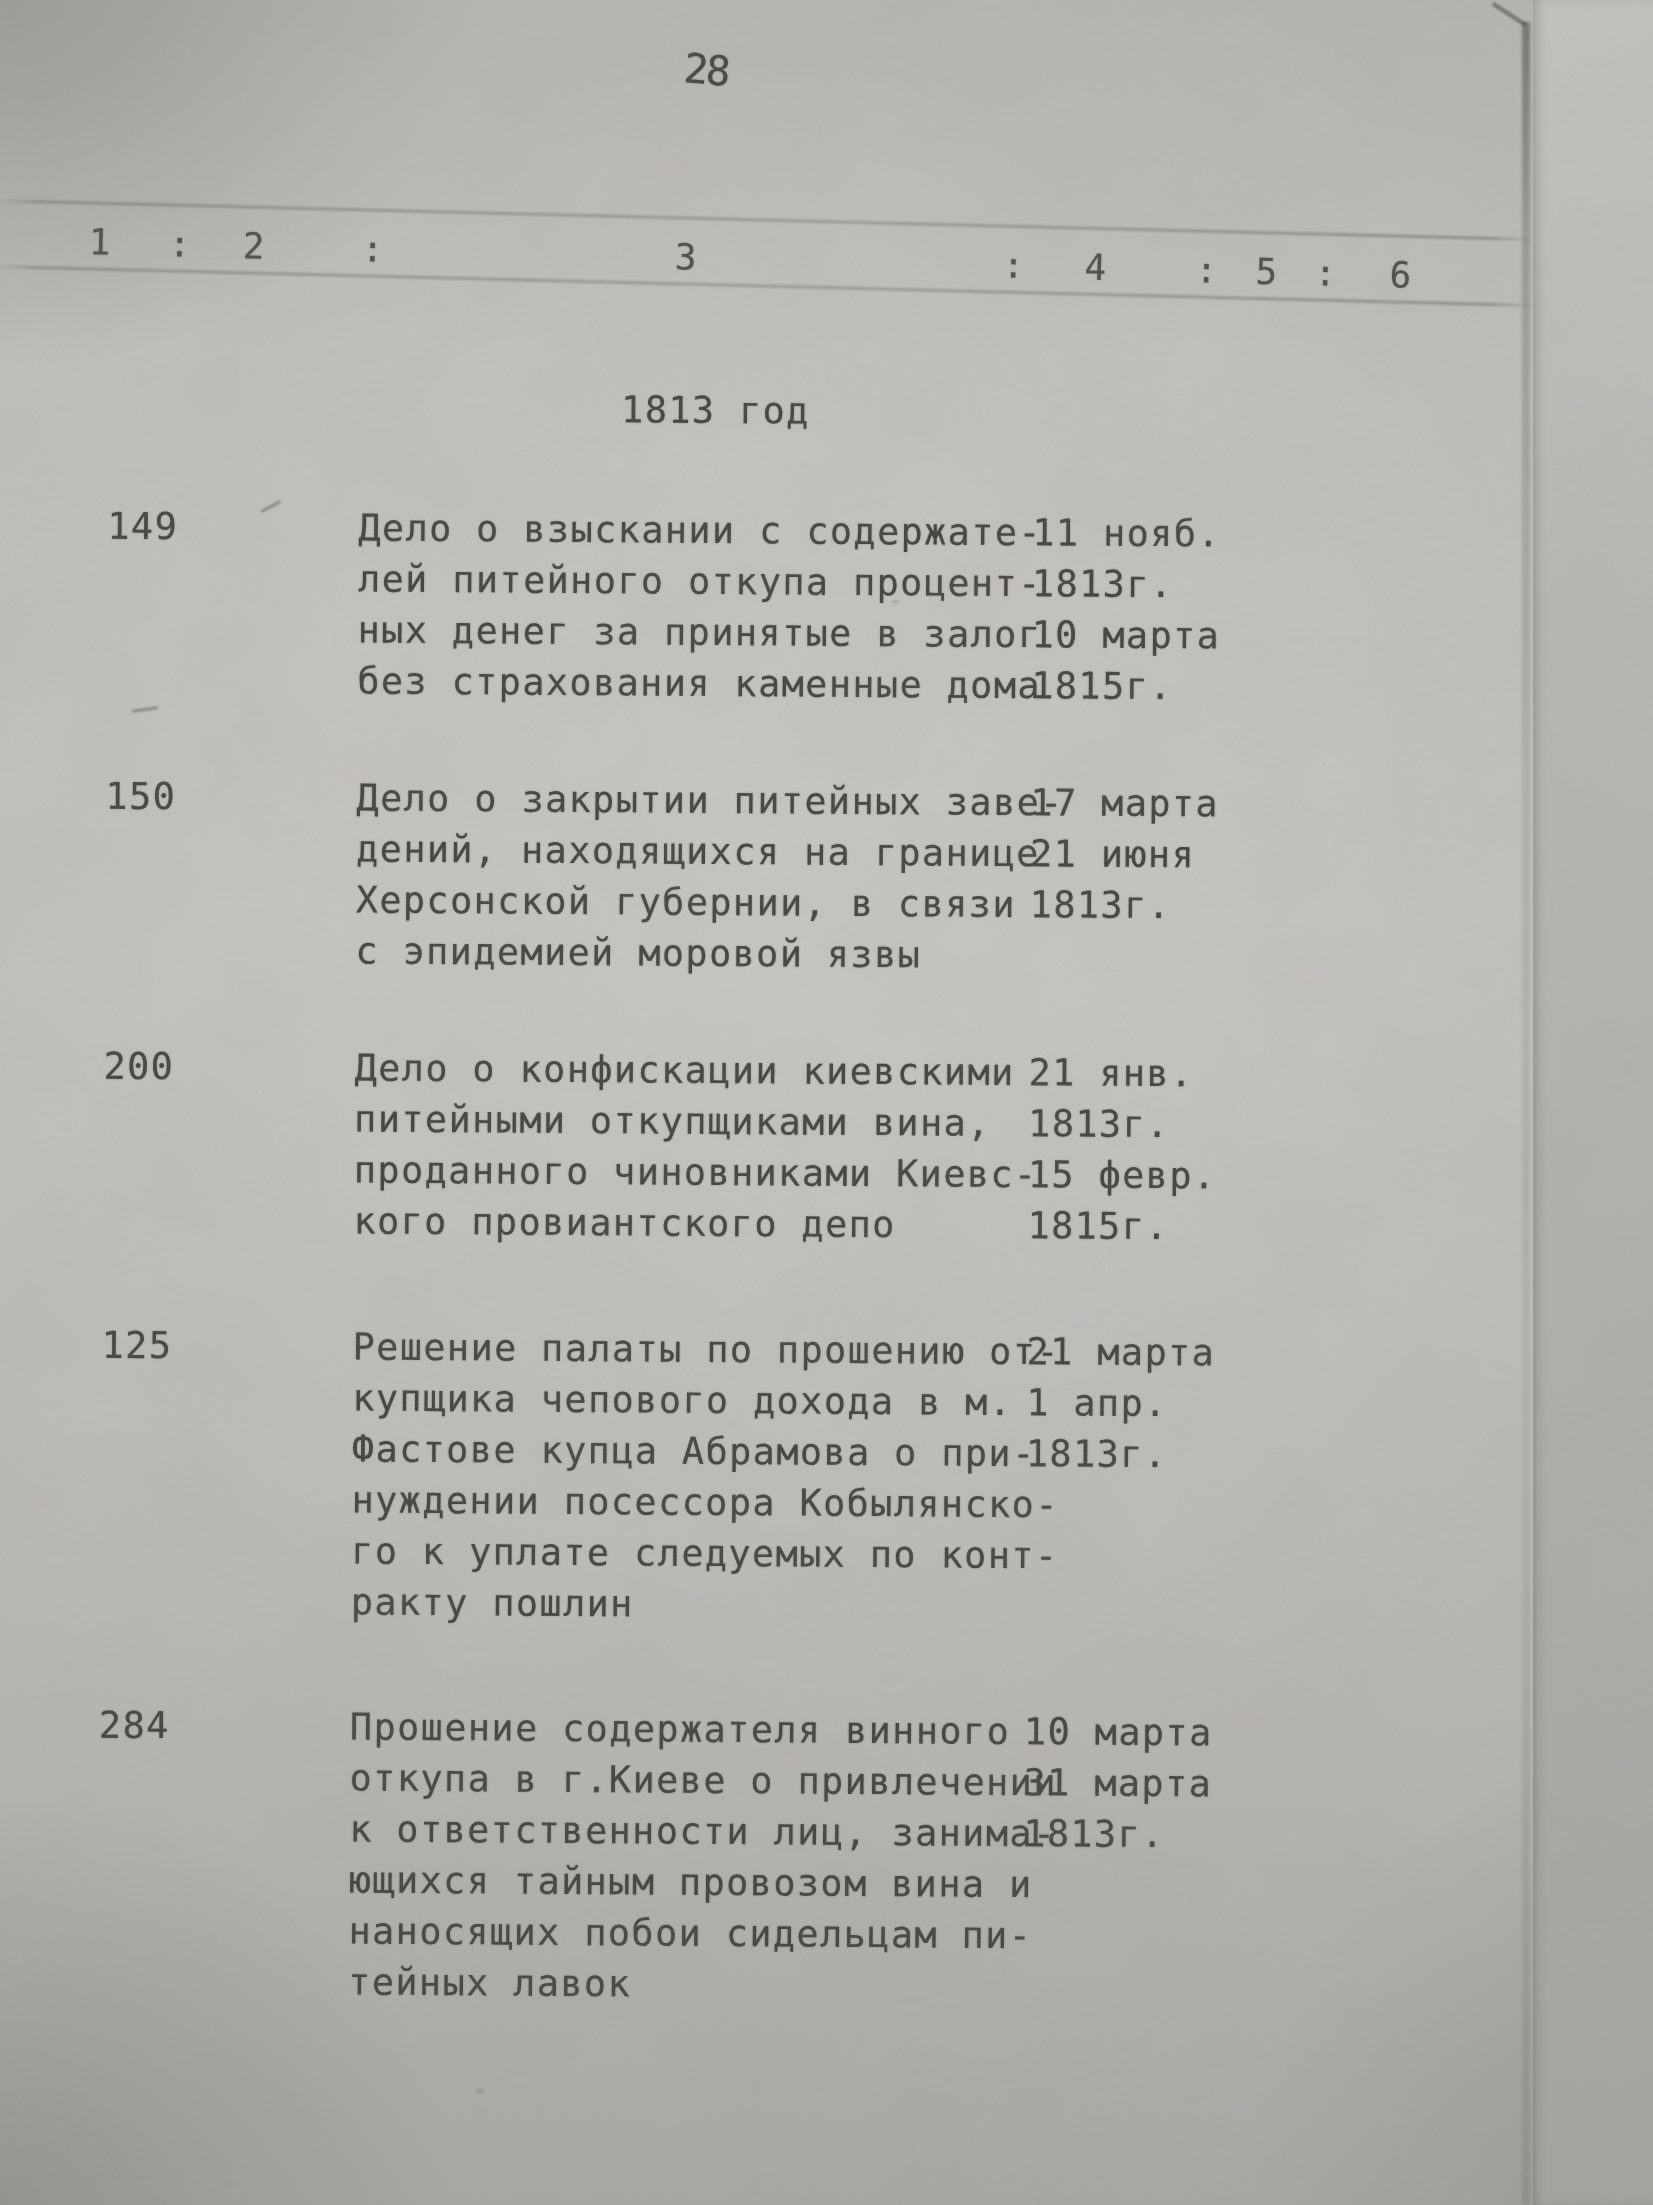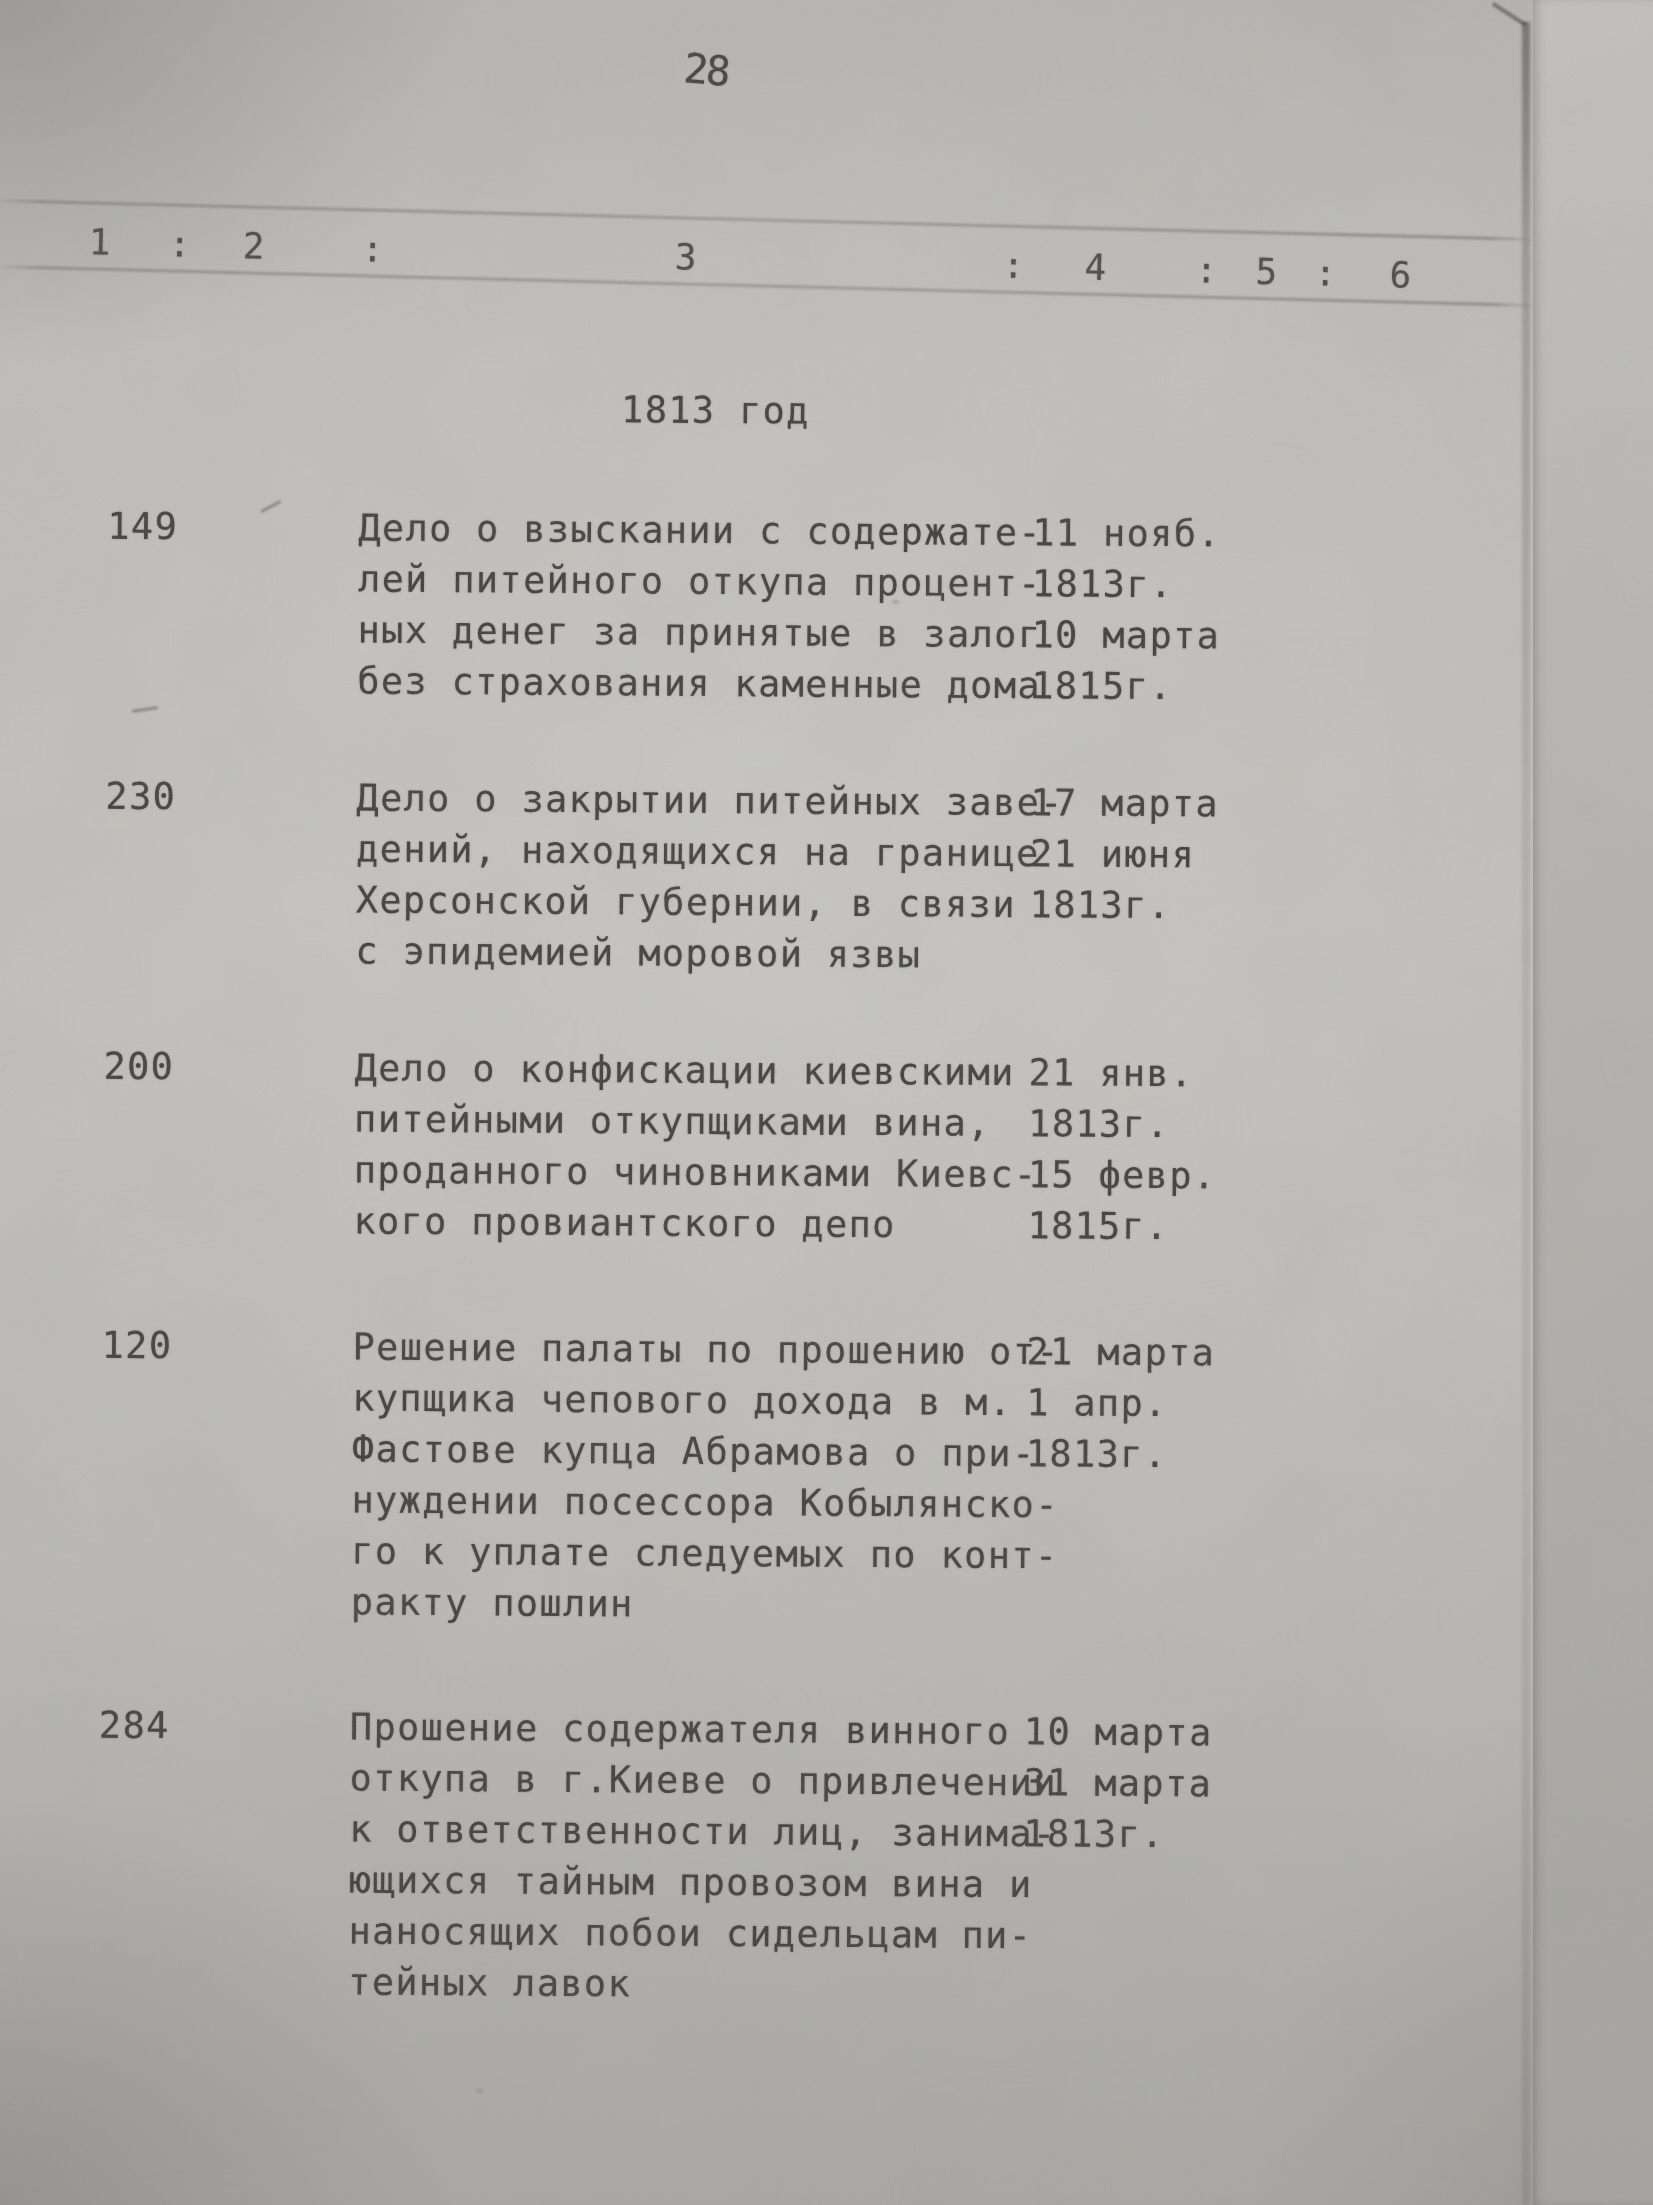--- a/index.html
+++ b/index.html
@@ -125,21 +125,21 @@
           </div>
       <div class="dates">
             <div class="tline">11 нояб.</div>
             <div class="tline">1813г.</div>
             <div class="tline">10 марта</div>
             <div class="tline">1815г.</div>
           </div>
     </div>
 
     <div class="entry" style="height: 204px;">
-      <div class="num tline">230</div>
+      <div class="num tline">150</div>
       <div class="desc">
             <div class="tline">Дело о закрытии питейных заве-</div>
             <div class="tline">дений, находящихся на границе</div>
             <div class="tline">Херсонской губернии, в связи</div>
             <div class="tline">с эпидемией моровой язвы</div>
           </div>
       <div class="dates">
             <div class="tline">17 марта</div>
             <div class="tline">21 июня</div>
             <div class="tline">1813г.</div>
@@ -156,21 +156,21 @@
           </div>
       <div class="dates">
             <div class="tline">21 янв.</div>
             <div class="tline">1813г.</div>
             <div class="tline">15 февр.</div>
             <div class="tline">1815г.</div>
           </div>
     </div>
 
     <div class="entry" style="height: 306px;">
-      <div class="num tline">120</div>
+      <div class="num tline">125</div>
       <div class="desc">
             <div class="tline">Решение палаты по прошению от-</div>
             <div class="tline">купщика чепового дохода в м.</div>
             <div class="tline">Фастове купца Абрамова о при-</div>
             <div class="tline">нуждении посессора Кобылянско-</div>
             <div class="tline">го к уплате следуемых по конт-</div>
             <div class="tline">ракту пошлин</div>
           </div>
       <div class="dates">
             <div class="tline">21 марта</div>

